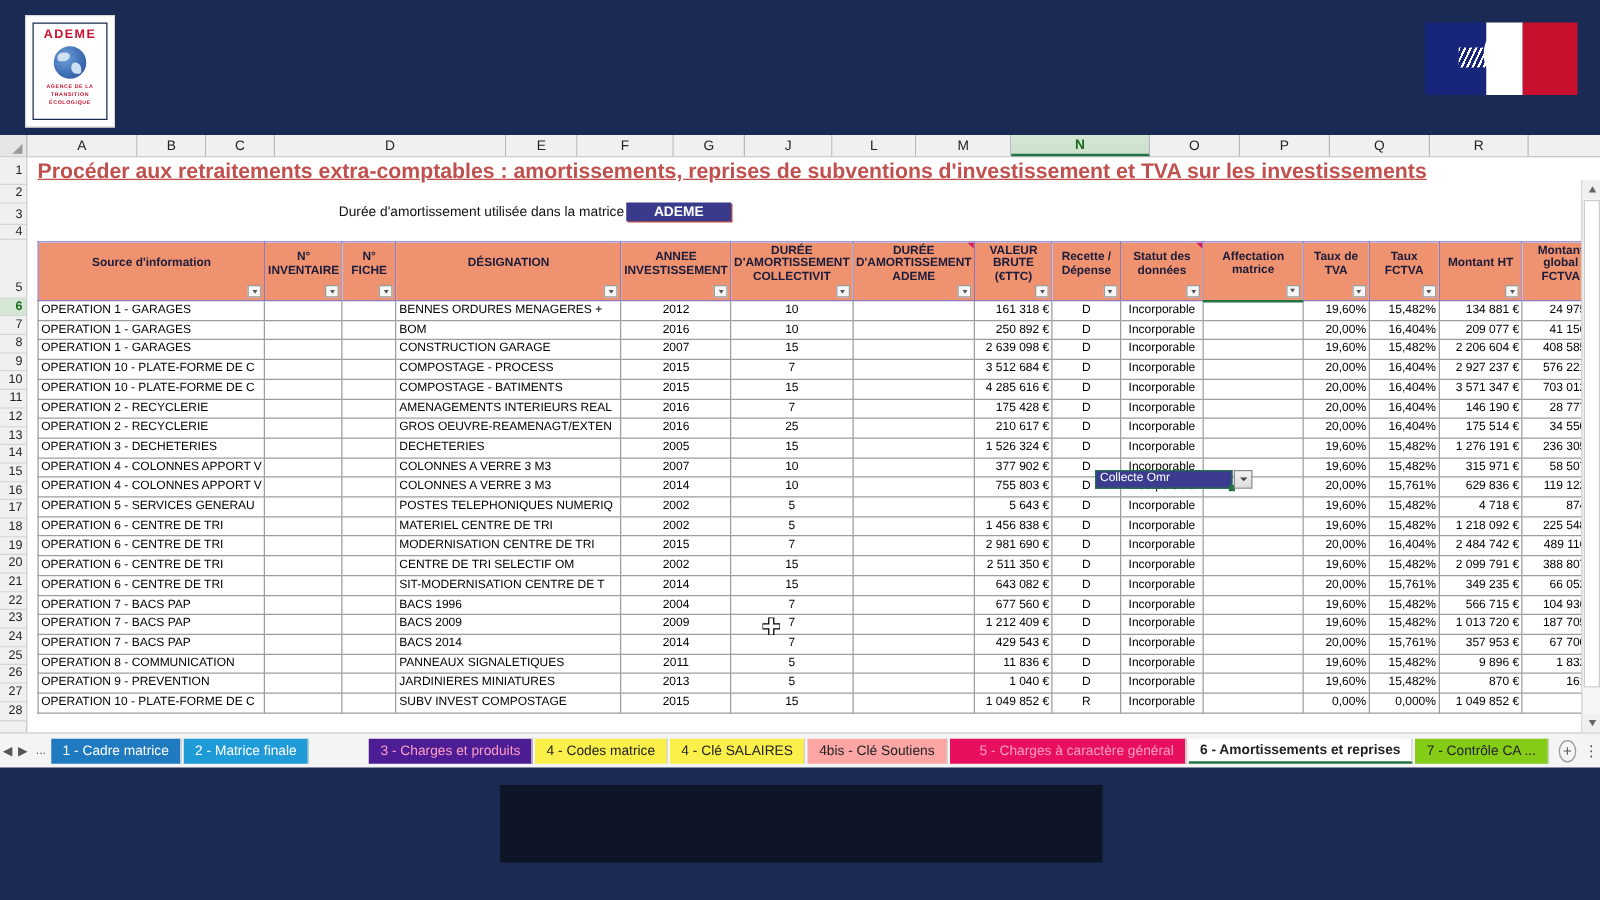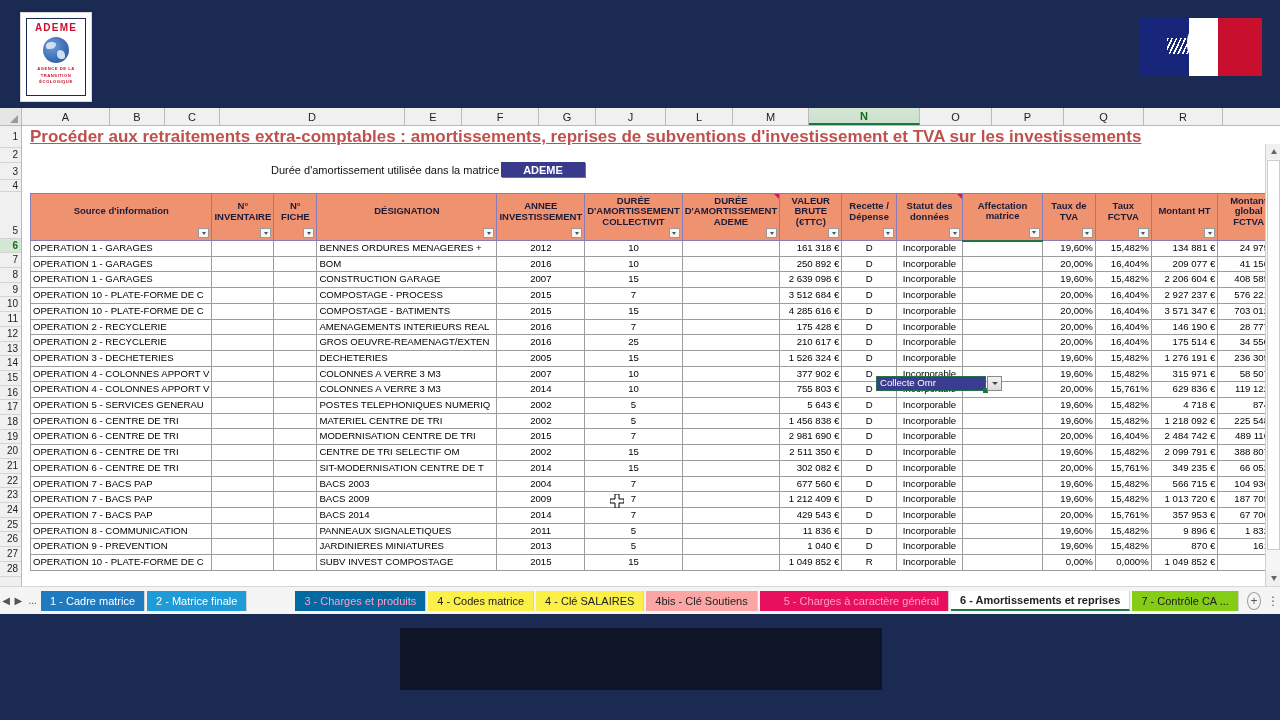--- a/index.html
+++ b/index.html
@@ -563,34 +563,34 @@
               <td class="lav">388 807 €</td>
             </tr>
             <tr>
               <td>OPERATION 6 - CENTRE DE TRI</td>
               <td></td>
               <td></td>
               <td>SIT-MODERNISATION CENTRE DE T</td>
               <td class="ctr">2014</td>
               <td class="ctr">15</td>
               <td class="ctr"></td>
-              <td class="num">302 082 €</td>
+              <td class="num">643 082 €</td>
               <td class="rd">D</td>
               <td class="st">Incorporable</td>
               <td class="aff"></td>
               <td class="lav">20,00%</td>
               <td class="lav">15,761%</td>
               <td class="lav">349 235 €</td>
               <td class="lav">66 052 €</td>
             </tr>
             <tr>
               <td>OPERATION 7 - BACS PAP</td>
               <td></td>
               <td></td>
-              <td>BACS 2003</td>
+              <td>BACS 1996</td>
               <td class="ctr">2004</td>
               <td class="ctr">7</td>
               <td class="ctr"></td>
               <td class="num">677 560 €</td>
               <td class="rd">D</td>
               <td class="st">Incorporable</td>
               <td class="aff"></td>
               <td class="lav">19,60%</td>
               <td class="lav">15,482%</td>
               <td class="lav">566 715 €</td>
@@ -700,21 +700,21 @@
   </div>
 </div>
 
 <div id="tabbar">
   <div class="navbtn">◀</div>
   <div class="navbtn">▶</div>
   <div class="navbtn" style="width:22px">...</div>
   <div id="tablist" style="display:flex;align-items:center">
       <div class="tab" style="background: rgb(31, 122, 192); color: rgb(255, 255, 255);">1 - Cadre matrice</div>
       <div class="tab" style="background: rgb(31, 156, 216); color: rgb(255, 255, 255);">2 - Matrice finale</div>
-      <div class="tab" style="background: #0369a1; color: rgb(255, 158, 196); margin-left: 46px;">3 - Charges et produits</div>
+      <div class="tab" style="background: #4c1d95; color: rgb(255, 158, 196); margin-left: 46px;">3 - Charges et produits</div>
       <div class="tab" style="background: rgb(251, 240, 74); color: rgb(34, 34, 34);">4 - Codes matrice</div>
       <div class="tab" style="background: rgb(251, 240, 74); color: rgb(34, 34, 34);">4 - Clé SALAIRES</div>
       <div class="tab" style="background: #fca5a5; color: rgb(34, 34, 34);">4bis - Clé Soutiens</div>
       <div class="tab" style="background: rgb(232, 16, 94); color: rgb(255, 158, 196); padding-left: 24px;">5 - Charges à caractère général</div>
       <div class="tab active" style="background: rgb(255, 255, 255); color: rgb(34, 34, 34);">6 - Amortissements et reprises</div>
       <div class="tab" style="background: #84cc16; color: rgb(34, 34, 34);">7 - Contrôle CA ...</div>
     </div>
   <div id="tab-plus">+</div>
   <div id="tab-kebab">⋮</div>
 </div>

